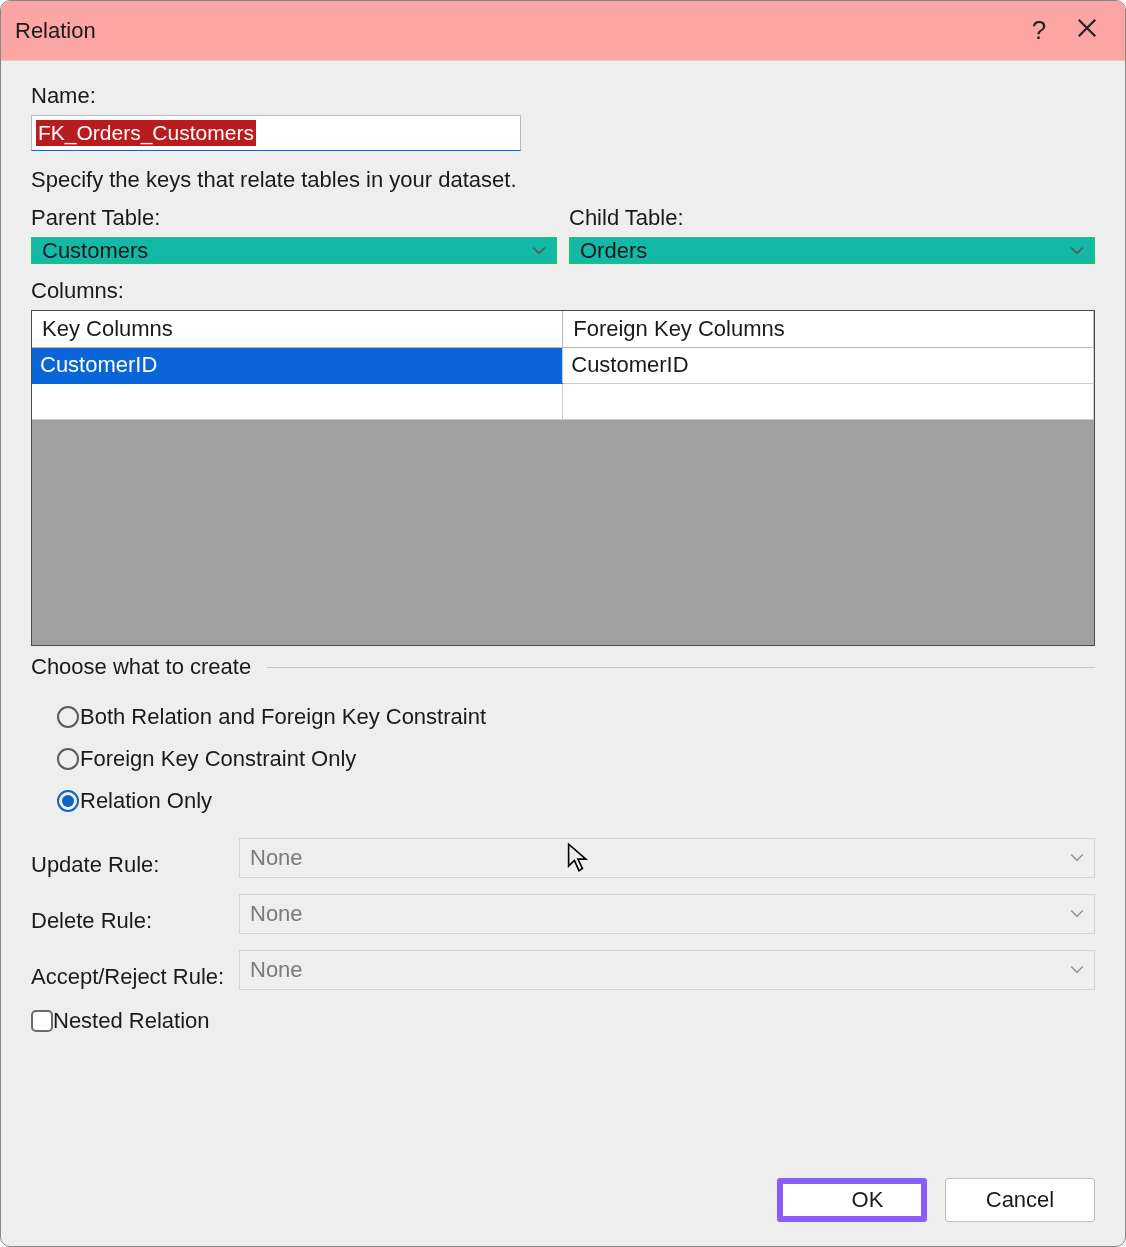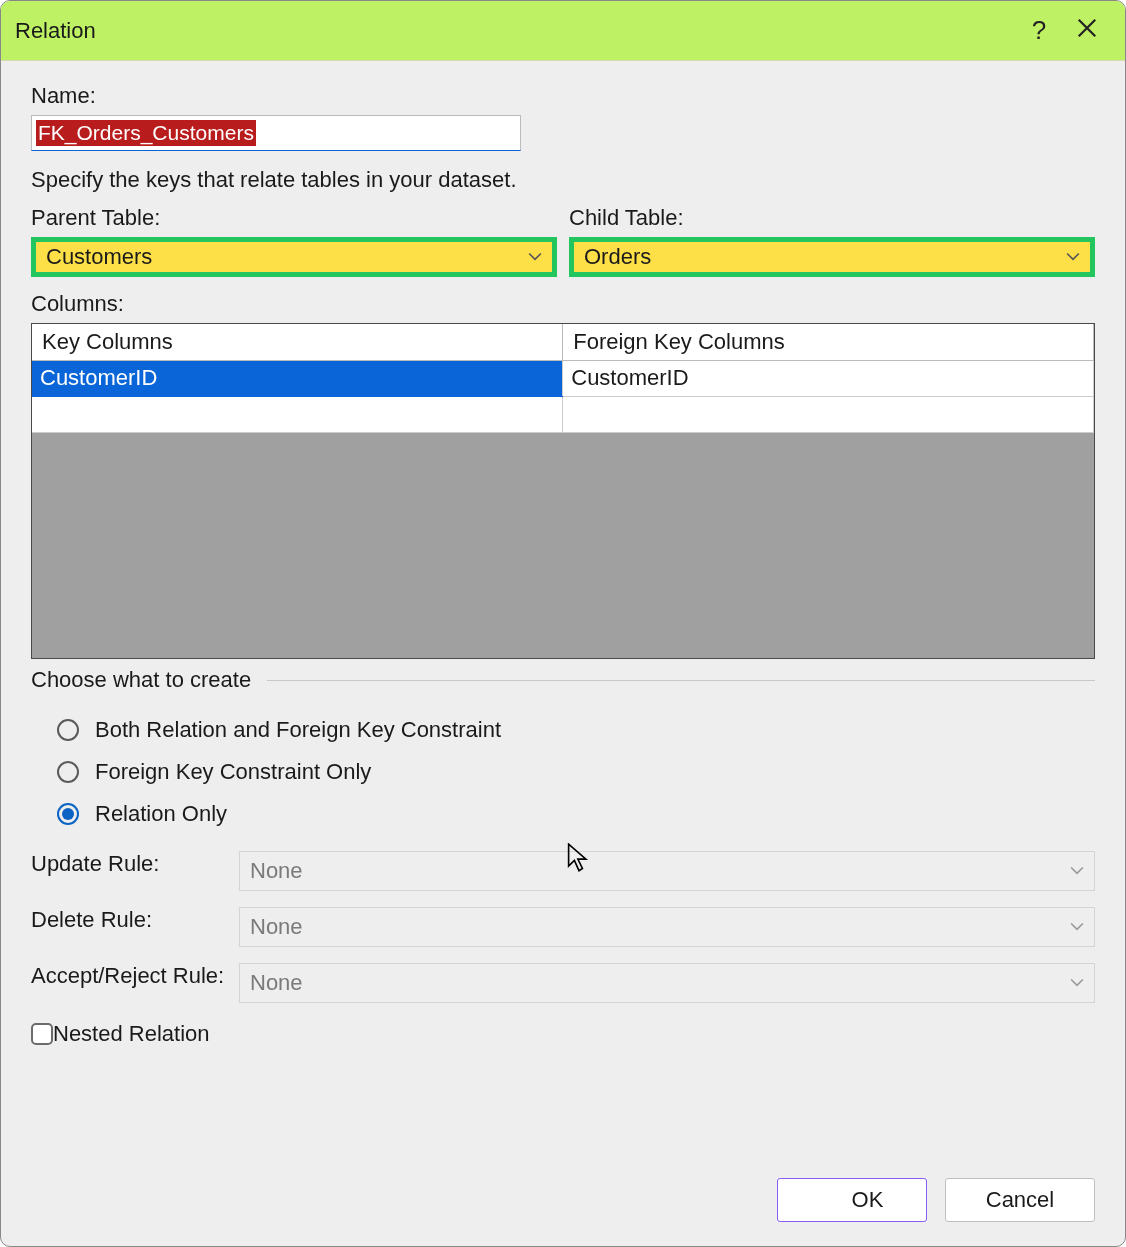--- a/index.html
+++ b/index.html
@@ -14,21 +14,21 @@
   .dialog {
     width: 1126px; height: 1247px;
     background: #eeeeee;
     border: 1px solid #888;
     border-radius: 10px;
     overflow: hidden;
     position: relative;
   }
   .titlebar {
     height: 60px;
-    background: #bef264;
+    background: #fca5a5;
     display: flex;
     align-items: center;
     padding: 0 14px 0 14px;
     border-bottom: 1px solid #d8d8b0;
   }
   .titlebar .title { flex: 1; font-size: 22px; }
   .titlebar .tbtn {
     width: 48px; height: 48px;
     display: flex; align-items: center; justify-content: center;
     font-size: 26px;
@@ -52,23 +52,23 @@
   }
   .name-input .sel {
     background: #b91c1c; color: #fff; padding: 1px 2px;
   }
   .instr { font-size: 22px; margin-bottom: 12px; }
   .tables-row {
     display: flex; gap: 12px; margin-bottom: 14px;
   }
   .tables-col { flex: 1; }
   .combo {
-    height: 40px;
-    background: #fde047;
-    border: 5px solid #22c55e;
+    height: 27px;
+    background: #14b8a6;
+    border: 1px solid #22c55e;
     display: flex; align-items: center;
     padding: 0 10px;
     position: relative;
     font-size: 22px;
   }
   .combo .chev {
     margin-left: auto;
     color: #555;
   }
   .chev svg { width: 14px; height: 14px; display:block; }
@@ -109,36 +109,36 @@
     margin: 8px 0 16px 0;
     font-size: 22px;
   }
   .group-header .line {
     flex: 1; height: 1px; background: #c8c8c8; margin-left: 16px;
   }
   .radio-row {
     display: flex; align-items: center;
     padding: 8px 0 8px 26px;
     font-size: 22px;
-    gap: 16px;
+    gap: 1px;
   }
   .radio-outer {
     width: 22px; height: 22px;
     border: 2px solid #5a5a5a;
     border-radius: 50%;
     display: flex; align-items: center; justify-content: center;
     flex-shrink: 0;
   }
   .radio-outer.sel { border-color: #0b63c4; }
   .radio-inner {
     width: 12px; height: 12px; border-radius: 50%;
   }
   .radio-outer.sel .radio-inner { background: #0b63c4; }
   .rule-row {
-    display: flex; align-items: flex-start;
+    display: flex; align-items: flex-end;
     margin-top: 16px;
   }
   .rule-row .rlbl { width: 208px; font-size: 22px; }
   .rule-combo {
     flex: 1; height: 40px;
     background: #eeeeee;
     border: 1px solid #d4d4d4;
     display: flex; align-items: center;
     padding: 16px 10px;
     color: #7a7a7a;
@@ -163,21 +163,21 @@
     display: flex; gap: 18px;
   }
   .btn {
     width: 150px; height: 44px;
     display: flex; align-items: center; justify-content: center;
     font-size: 22px;
     background: #fff;
     border: 1px solid #bfbfbf;
     border-radius: 3px;
   }
-  .btn.primary { border: 1px solid #8b5cf6; padding-left: 31px; }
+  .btn.primary { border: 6px solid #8b5cf6; padding-left: 31px; }
   .cursor {
     position: absolute;
     left: 566px; top: 842px;
     pointer-events: none;
   }
   .cursor svg { width: 24px; height: 30px; }
 </style>
 </head>
 <body>
 

